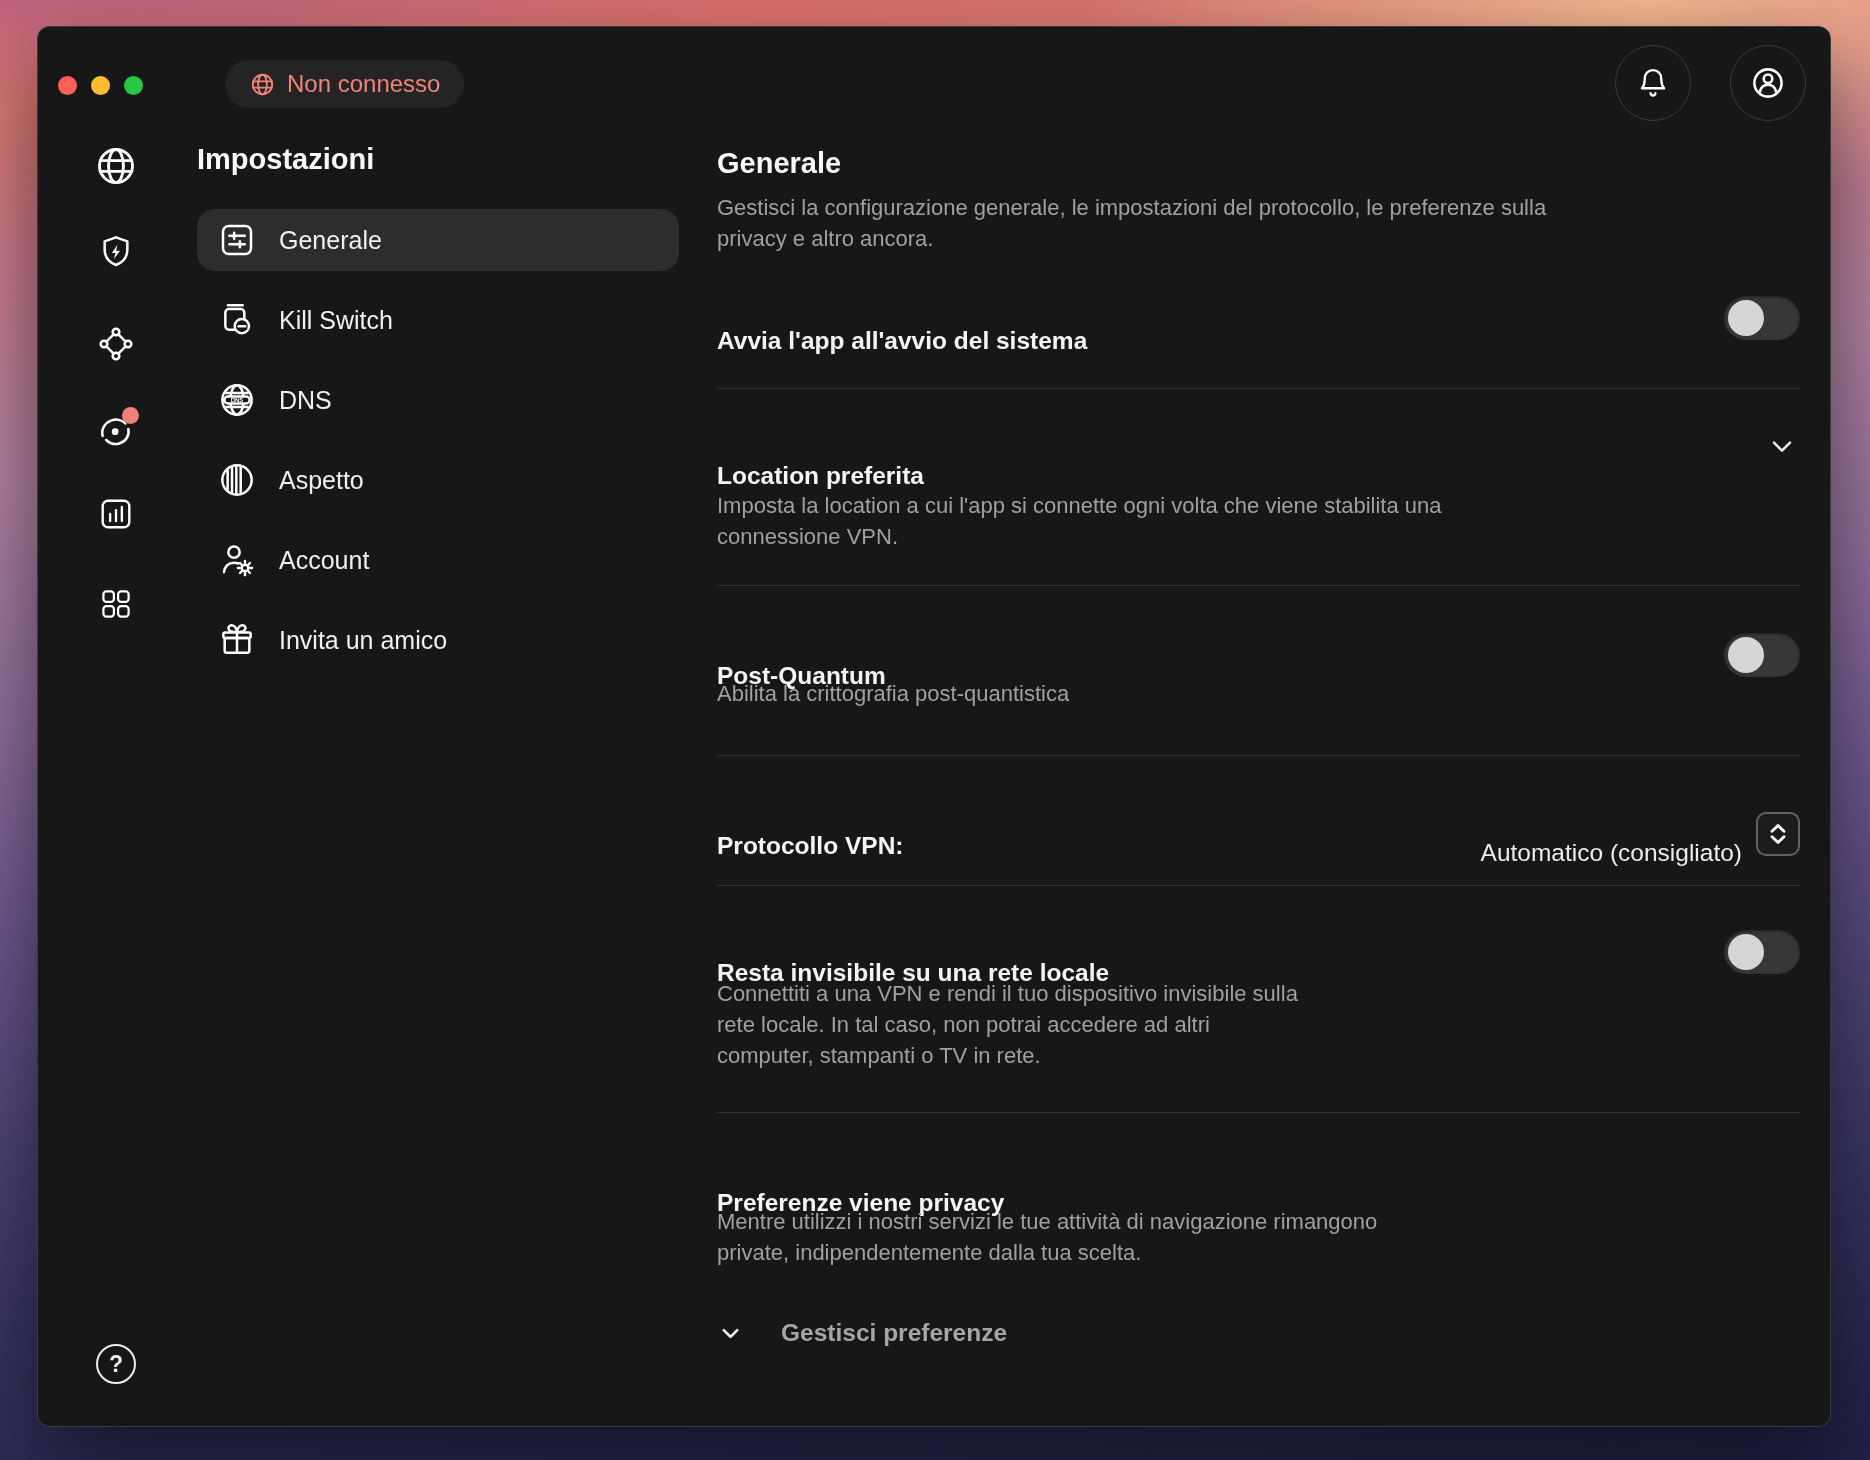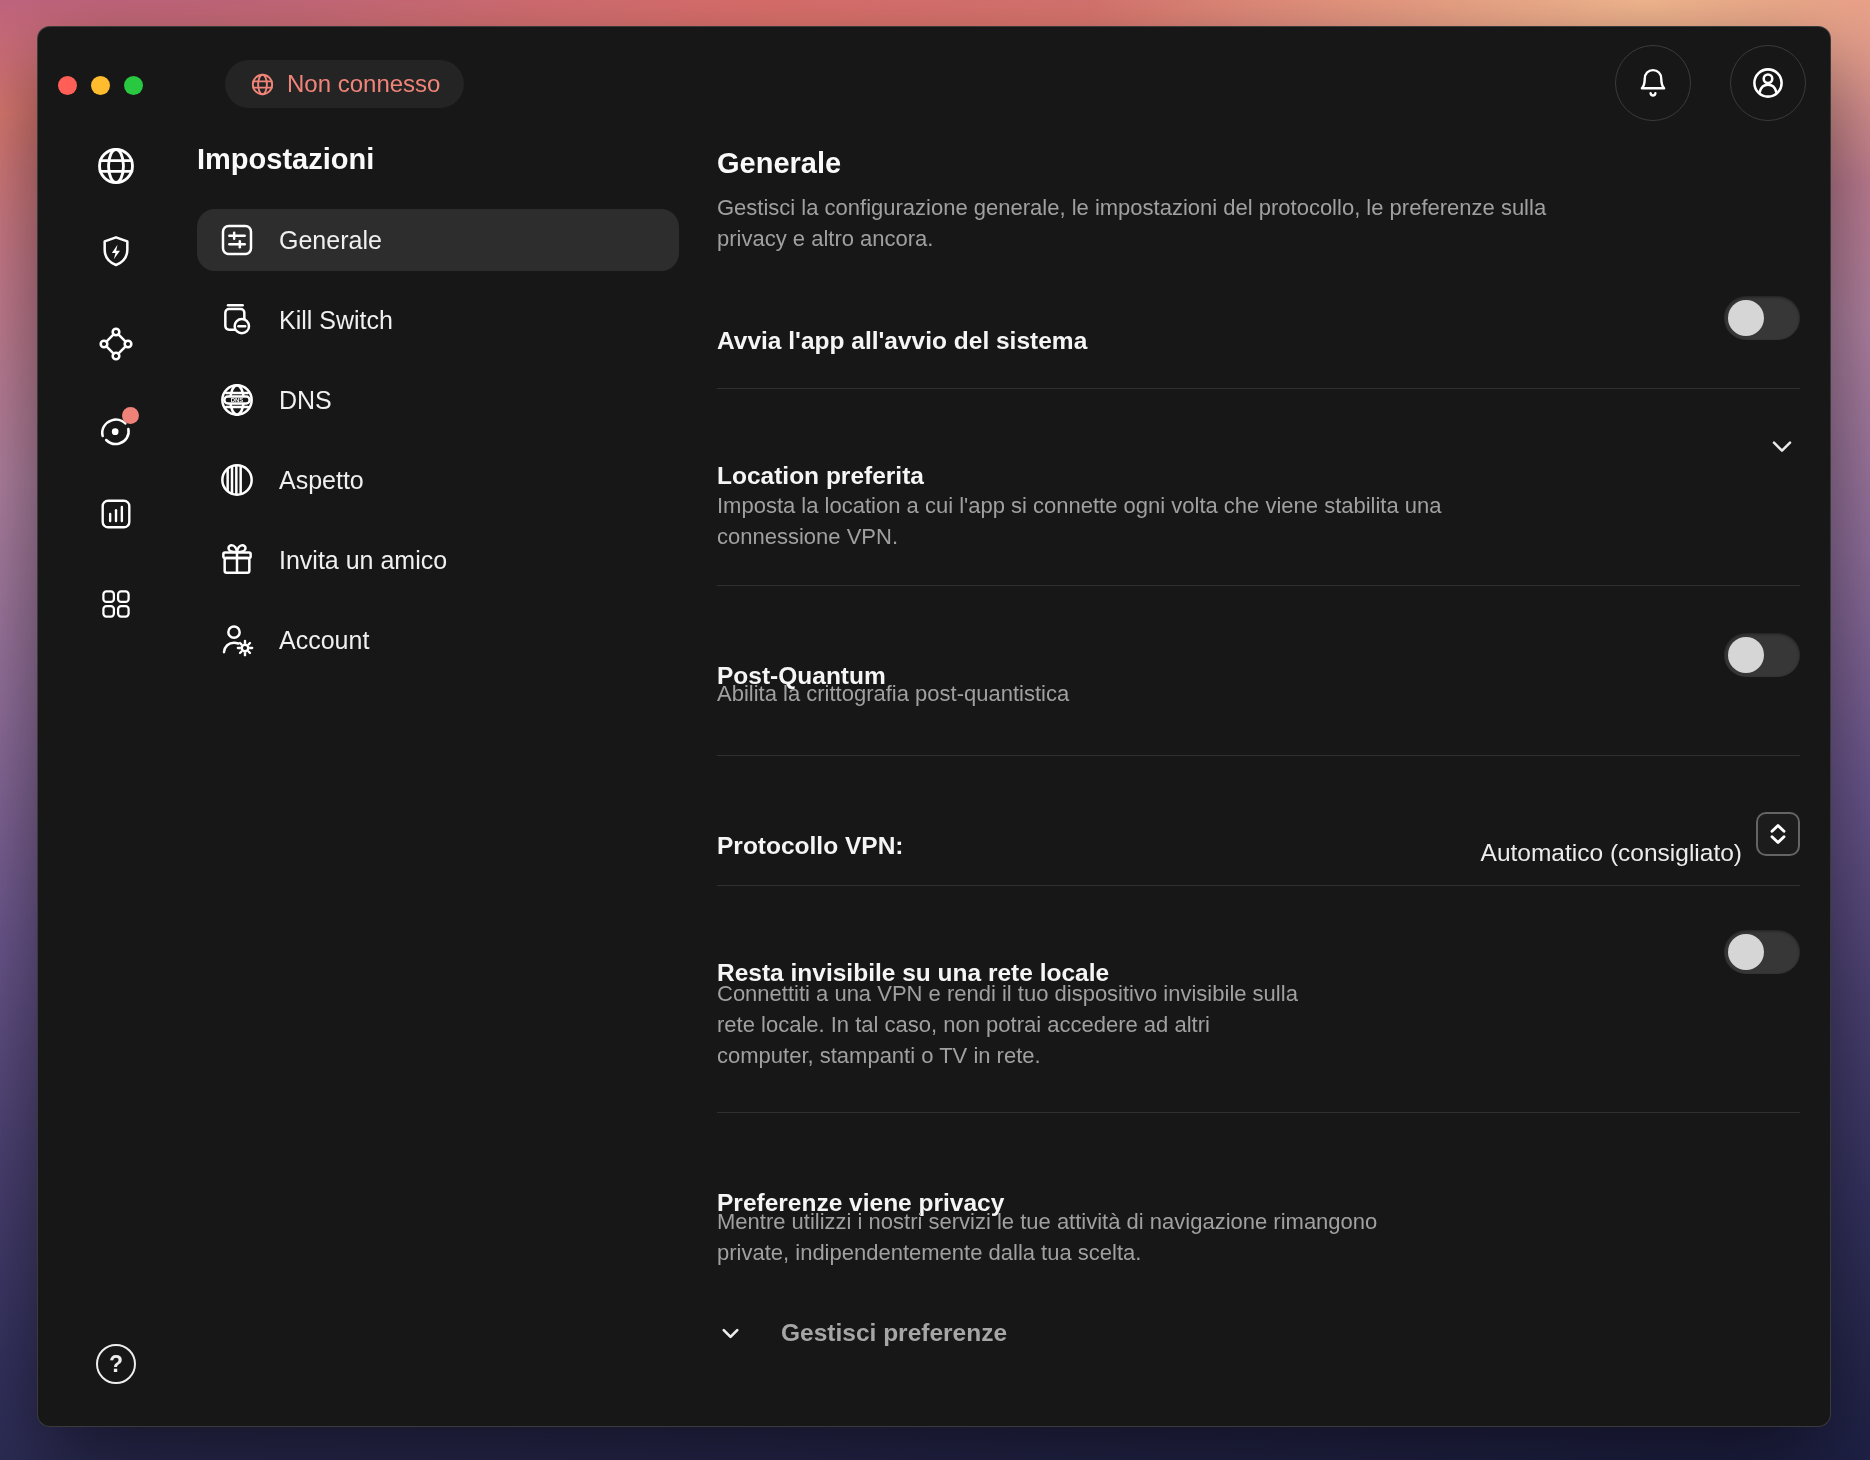--- a/index.html
+++ b/index.html
@@ -238,51 +238,51 @@
             <line x1="11.6" y1="2.8" x2="11.6" y2="21.2"></line>
               <line x1="14.2" y1="2.8" x2="14.2" y2="21.2"></line>
           </g>
         </svg>
       </span>
       <span>Aspetto</span>
     </div>
 
     <div class="menu-item">
       <span class="mi">
-        <svg width="40" height="40" viewBox="0 0 24 24" fill="none" stroke="currentColor" stroke-width="1.5" stroke-linecap="round" stroke-linejoin="round">
-          <rect x="4.6" y="10.8" width="14.8" height="8.8" rx="1.2"></rect>
-          <rect x="3.8" y="7.5" width="16.4" height="3.3" rx="1"></rect>
-          <line x1="12" y1="7.5" x2="12" y2="19.6"></line>
-          <path d="M12 7.2c-3.5 0-5.1-1.1-5.1-2.3 0-1 .8-1.7 1.9-1.7 1.7 0 2.9 1.9 3.2 4z"></path>
-          <path d="M12 7.2c3.5 0 5.1-1.1 5.1-2.3 0-1-.8-1.7-1.9-1.7-1.7 0-2.9 1.9-3.2 4z"></path>
-        </svg>
-      </span>
-      <span>Invita un amico</span>
-    </div>
-
-    <div class="menu-item">
-      <span class="mi">
         <svg width="40" height="40" viewBox="0 0 24 24" fill="none" stroke="currentColor" stroke-width="1.5" stroke-linecap="round">
           <circle cx="10.2" cy="7.3" r="3.4"></circle>
           <path d="M4.2 19.3c.3-3.5 2.8-5.7 6-5.7.9 0 1.8.2 2.6.5"></path>
           <circle cx="16.8" cy="16.8" r="2"></circle>
           <g stroke-width="1.4">
             <line x1="19.9" y1="16.8" x2="21.1" y2="16.8"></line>
               <line x1="19" y1="19" x2="19.8" y2="19.8"></line>
             <line x1="16.8" y1="19.9" x2="16.8" y2="21.1"></line>
               <line x1="14.6" y1="19" x2="13.8" y2="19.8"></line>
             <line x1="13.7" y1="16.8" x2="12.5" y2="16.8"></line>
               <line x1="14.6" y1="14.6" x2="13.8" y2="13.8"></line>
             <line x1="16.8" y1="13.7" x2="16.8" y2="12.5"></line>
               <line x1="19" y1="14.6" x2="19.8" y2="13.8"></line>
           </g>
         </svg>
       </span>
       <span>Account</span>
     </div>
+
+    <div class="menu-item">
+      <span class="mi">
+        <svg width="40" height="40" viewBox="0 0 24 24" fill="none" stroke="currentColor" stroke-width="1.5" stroke-linecap="round" stroke-linejoin="round">
+          <rect x="4.6" y="10.8" width="14.8" height="8.8" rx="1.2"></rect>
+          <rect x="3.8" y="7.5" width="16.4" height="3.3" rx="1"></rect>
+          <line x1="12" y1="7.5" x2="12" y2="19.6"></line>
+          <path d="M12 7.2c-3.5 0-5.1-1.1-5.1-2.3 0-1 .8-1.7 1.9-1.7 1.7 0 2.9 1.9 3.2 4z"></path>
+          <path d="M12 7.2c3.5 0 5.1-1.1 5.1-2.3 0-1-.8-1.7-1.9-1.7-1.7 0-2.9 1.9-3.2 4z"></path>
+        </svg>
+      </span>
+      <span>Invita un amico</span>
+    </div>
   </div>
 
   <div class="main">
 
     <div class="abs h1" style="top:120px">Generale</div>
     <div class="abs gray" style="top:165px; width:1060px">Gestisci la configurazione generale, le impostazioni del protocollo, le preferenze sulla
 privacy e altro ancora.</div>
 
     <div class="abs h2" style="top:276px">Avvia l'app all'avvio del sistema</div>
     <div class="toggle" style="top:269px"></div>

